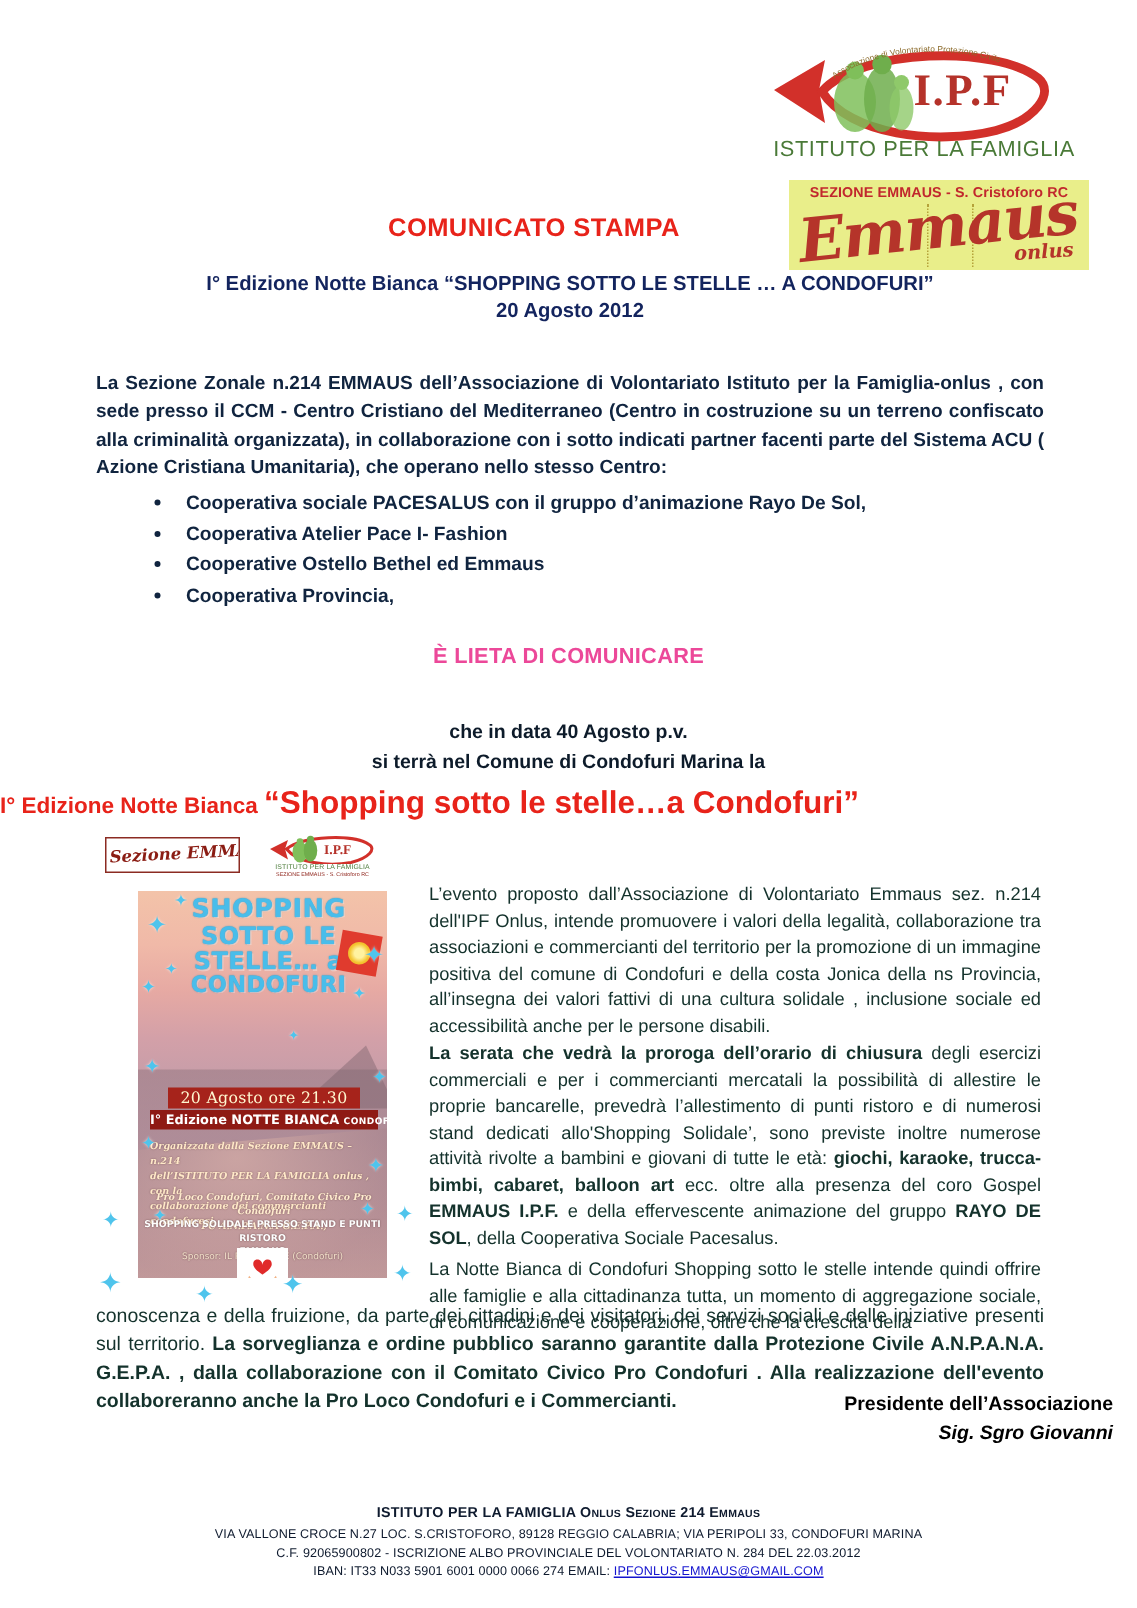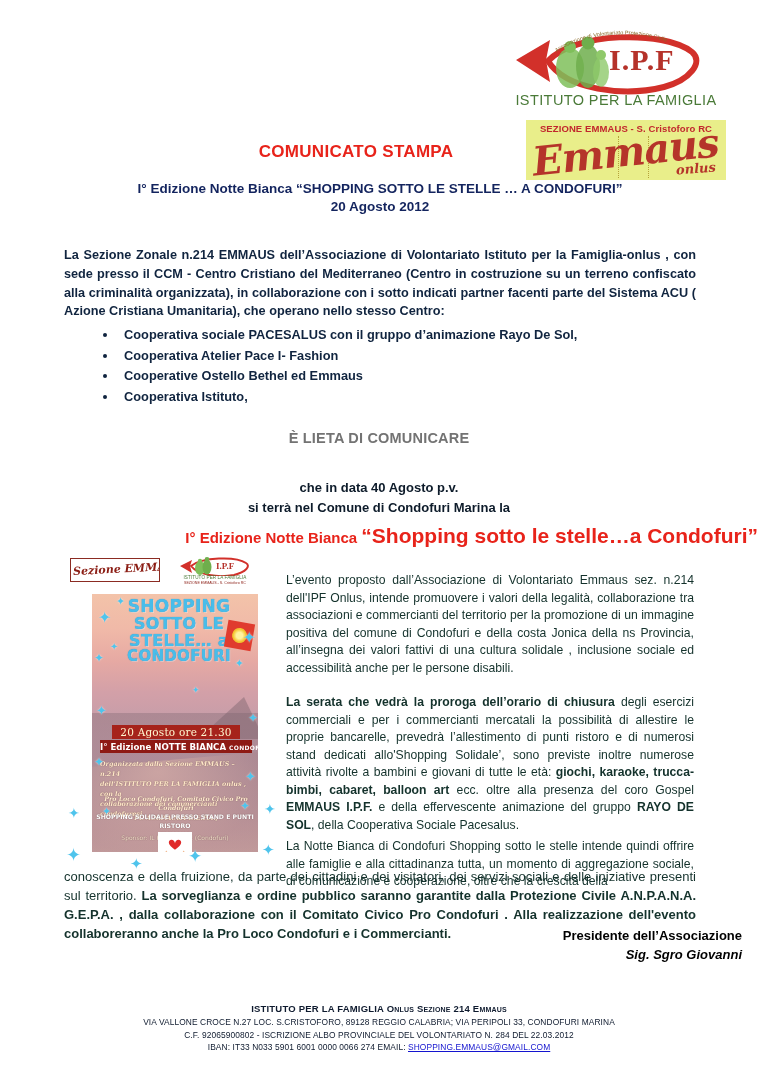--- a/index.html
+++ b/index.html
@@ -151,40 +151,40 @@
   .bullets li { padding-left: 6px; }
 
   
   .lieta {
     position: absolute;
     left: 0; top: 430px;
     width: 758px;
     text-align: center;
     font-size: 14.5px;
     font-weight: bold;
-    color: #737373;
+    color: #ec4899;
     letter-spacing: 0.2px;
   }
   .che-in-data {
     position: absolute;
     left: 0; top: 478px;
     width: 758px;
     text-align: center;
     font-size: 13px;
     font-weight: bold;
     line-height: 1.5;
     color: #0d1b2a;
   }
 
   
   .bigtitle {
     position: absolute;
     left: 0; top: 524px;
     width: 758px;
-    text-align: right;
+    text-align: left;
     color: #e8231a;
     white-space: nowrap;
   }
   .bigtitle .small {
     font-size: 15px;
     font-weight: bold;
   }
   .bigtitle .large {
     font-size: 21px;
     font-weight: bold;
@@ -413,21 +413,21 @@
   
   .col-p {
     position: absolute;
     left: 286px;
     width: 408px;
     font-size: 12.2px;
     line-height: 1.44;
     text-align: justify;
     color: #14322c;
   }
-  .p1 { top: 572px; }
+  .p1 { top: 588px; }
   .p2 { top: 694px; font-weight: bold; }
   .p2 .reg { font-weight: normal; }
   .p3 { top: 838px; }
 
   
   .wide-p {
     position: absolute;
     left: 64px; top: 868px;
     width: 632px;
     font-size: 13px;
@@ -518,21 +518,21 @@
     <div>I° Edizione Notte Bianca  “SHOPPING SOTTO LE STELLE … A CONDOFURI”</div>
     <div>20 Agosto 2012</div>
   </div>
 
   <div class="intro">La Sezione Zonale n.214 EMMAUS  dell’Associazione di Volontariato   Istituto per la Famiglia-onlus , con sede presso il CCM -  Centro Cristiano del Mediterraneo (Centro in costruzione su un terreno confiscato alla criminalità organizzata), in collaborazione con i sotto indicati partner facenti parte del Sistema ACU ( Azione Cristiana Umanitaria), che operano nello stesso Centro:</div>
 
   <ul class="bullets">
     <li>Cooperativa sociale PACESALUS  con il gruppo d’animazione Rayo De Sol,</li>
     <li>Cooperativa Atelier Pace I- Fashion</li>
     <li>Cooperative Ostello  Bethel ed Emmaus</li>
-    <li>Cooperativa Istituto,</li>
+    <li>Cooperativa Provincia,</li>
   </ul>
 
   <div class="lieta">È LIETA DI COMUNICARE</div>
 
   <div class="che-in-data">
     <div>che in data 40 Agosto p.v.</div>
     <div>si terrà nel Comune di Condofuri Marina la</div>
   </div>
 
   <div class="bigtitle">
@@ -637,16 +637,16 @@
 
   <div class="signature">
     <div class="role">Presidente dell’Associazione</div>
     <div class="name">Sig. Sgro Giovanni</div>
   </div>
 
   <div class="footer">
     <div class="f1">ISTITUTO  PER LA FAMIGLIA Onlus  Sezione 214 Emmaus</div>
     <div class="f2">VIA VALLONE CROCE N.27 LOC.  S.CRISTOFORO,  89128  REGGIO CALABRIA; VIA PERIPOLI 33,  CONDOFURI MARINA</div>
     <div class="f3">C.F. 92065900802  -  ISCRIZIONE ALBO PROVINCIALE DEL VOLONTARIATO N. 284 DEL 22.03.2012</div>
-    <div class="f4"><span>IBAN:  IT33 N033 5901 6001 0000 0066 274 EMAIL: </span><span class="mail">SHOPPING.EMMAUS@GMAIL.COM</span></div>
+    <div class="f4"><span>IBAN:  IT33 N033 5901 6001 0000 0066 274 EMAIL: </span><span class="mail">IPFONLUS.EMMAUS@GMAIL.COM</span></div>
   </div>
 
 </div>
 
 </body></html>

